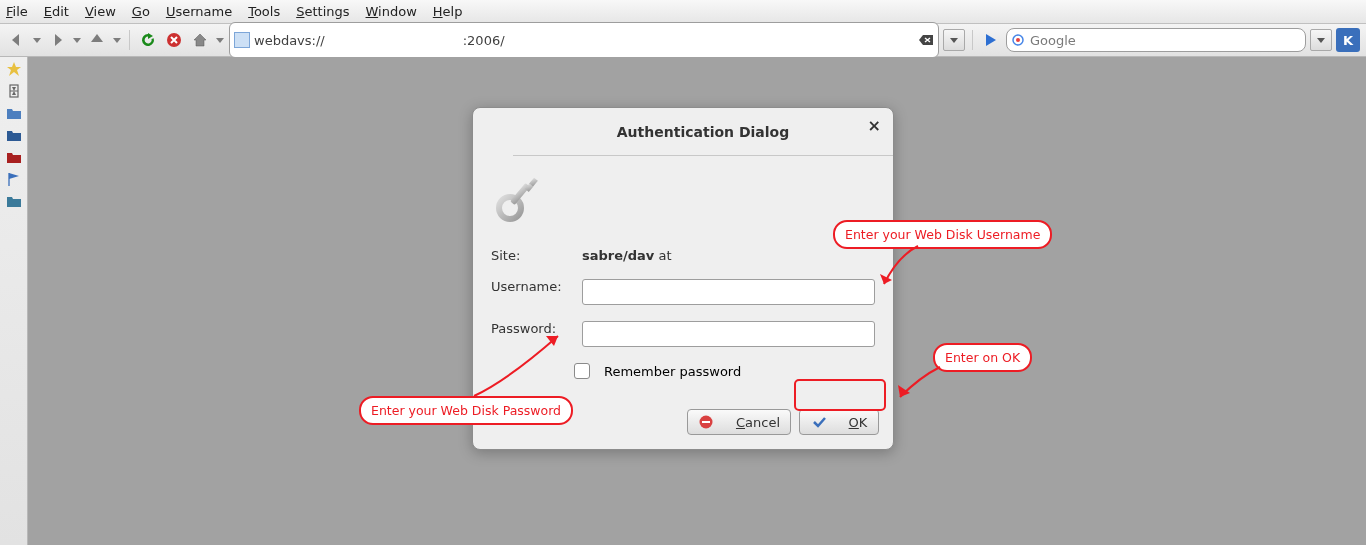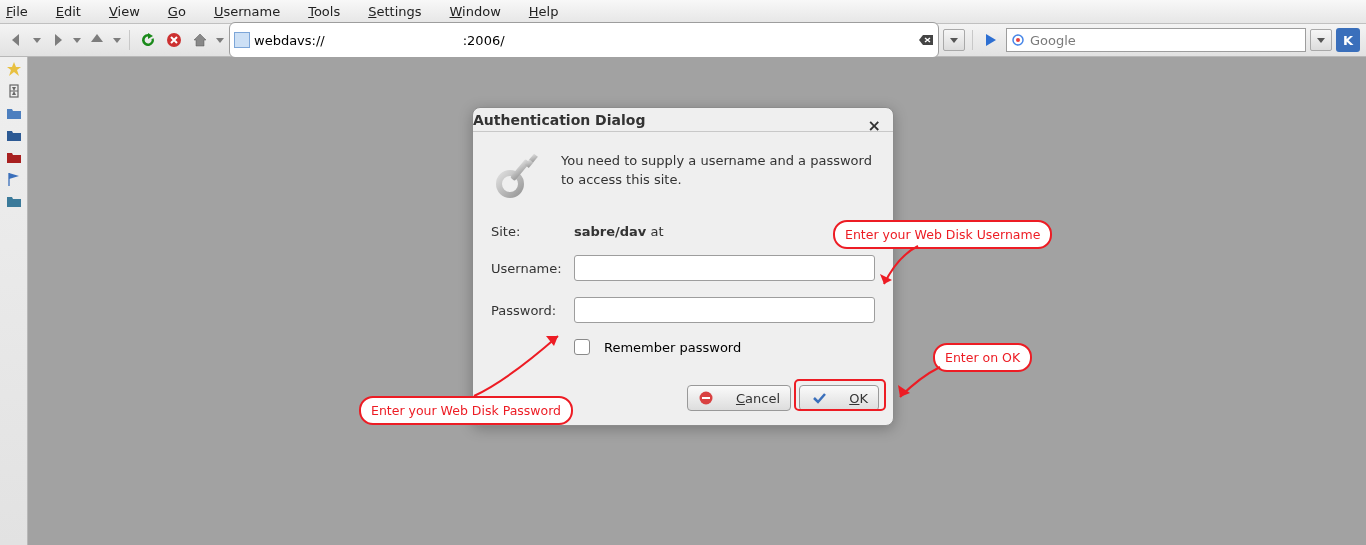--- a/index.html
+++ b/index.html
@@ -12,21 +12,21 @@
     overflow: hidden;
     position: relative;
   }
 
   
   .menubar {
     background: linear-gradient(#f8f8f8, #e6e6e6);
     border-bottom: 1px solid #c0c0c0;
     display: flex;
     padding: 3px 6px;
-    gap: 28px;
+    gap: 16px;
     height: 24px;
     align-items: center;
   }
   .menubar span { color: #222; cursor: default; }
   .menubar span::first-letter { text-decoration: underline; }
 
   
   .toolbar {
     background: linear-gradient(#f4f4f4, #e2e2e2);
     border-bottom: 1px solid #b8b8b8;
@@ -46,28 +46,28 @@
     flex: 1;
     height: 36px;
     border: 1px solid #9d9d9d;
     border-radius: 6px;
     background: #fff;
     display: flex;
     align-items: center;
     padding: 0 4px;
     gap: 4px;
     font-size: 13px;
-    color: #000000;
+    color: #404040;
   }
   .addr-input .url-icon { width:16px; height:16px; border:1px solid #7da6d8; background:#cde0f5; }
   .search-input {
     width: 300px;
     height: 24px;
     border: 1px solid #9d9d9d;
-    border-radius: 0;
+    border-radius: 8px;
     background: #fff;
     display:flex;
     align-items:center;
     padding:0 4px;
     gap:5px;
   }
   .search-input .txt { color:#7a7a7a; flex:1; }
   .dropdown-btn {
     width:22px; height:22px;
     background:linear-gradient(#f6f6f6,#dcdcdc);
@@ -111,37 +111,39 @@
     left:472px; top:107px;
     width:422px;
     background:#efefef;
     border:1px solid #8c8c8c;
     border-radius:8px;
     box-shadow:0 3px 14px rgba(0,0,0,0.25);
   }
   .dlg-titlebar {
     display:flex;
     align-items:center;
+    justify-content:center;
     position:relative;
-    height:24px;
+    height:48px;
     border-bottom:1px solid #c8c8c8;
     font-weight:600;
     font-size:14px;
     color:#333;
+    margin-left:40px;
   }
   .dlg-close {
     position:absolute; right:12px; top:8px;
     font-size:16px; color:#333; cursor:pointer;
     font-weight:bold;
   }
   .dlg-body { padding:16px 18px 8px 18px; }
   .dlg-top { display:flex; gap:14px; align-items:flex-start; margin-bottom:20px; }
   .key-icon { width:56px; height:56px; flex-shrink:0; }
   .dlg-msg { color:#333; font-size:13px; line-height:1.45; margin-top:4px; }
-  .form-row { display:flex; align-items:center; margin-bottom:16px; gap:8px; }
+  .form-row { display:flex; margin-bottom:16px; gap:16px; }
   .form-label { width:75px; color:#333; font-size:13px; }
   .form-value { flex:1; color:#333; }
   .form-value .bold { font-weight:bold; }
   .form-input {
     flex:1; height:26px;
     border:1px solid #9d9d9d;
     border-radius:3px;
     background:#fff;
     padding:0 6px;
     font-size:13px;
@@ -156,21 +158,21 @@
   .dlg-buttons {
     display:flex; justify-content:flex-end; gap:8px;
     padding:8px 14px 14px 14px;
   }
   .btn {
     height:26px;
     min-width:80px;
     border:1px solid #999;
     border-radius:4px;
     background:linear-gradient(#fafafa,#dddddd);
-    display:flex;align-items:center;justify-content:flex-end;gap:22px;
+    display:flex;align-items:center;justify-content:center;gap:22px;
     font-size:13px;color:#333;
     padding:0 10px;
   }
   .btn .ul { text-decoration: underline; }
 
   
   .callout {
     position:absolute;
     border:2px solid #ed1c24;
     border-radius:14px;
@@ -335,21 +337,20 @@
             <linearGradient id="kg" x1="0" y1="0" x2="1" y2="1">
               <stop offset="0" stop-color="#ddd"></stop>
               <stop offset="1" stop-color="#999"></stop>
             </linearGradient>
           </defs>
         <circle cx="19" cy="36" r="11" fill="none" stroke="url(#kg)" stroke-width="6"></circle>
         <rect x="26" y="10" width="6" height="24" rx="2" fill="url(#kg)" transform="rotate(40 29 22)"></rect>
         <rect x="40" y="6" width="5" height="8" fill="url(#kg)" transform="rotate(40 42 10)"></rect>
         <rect x="36" y="12" width="5" height="7" fill="url(#kg)" transform="rotate(40 38 15)"></rect>
       </svg>
-      <div class="dlg-msg">You need to supply a username and a password to access this site.</div>
     </div>
 
     <div class="form-row">
       <div class="form-label">Site:</div>
       <div class="form-value">
         <span class="bold">sabre/dav</span><span> at </span>
       </div>
     </div>
 
     <div class="form-row">

